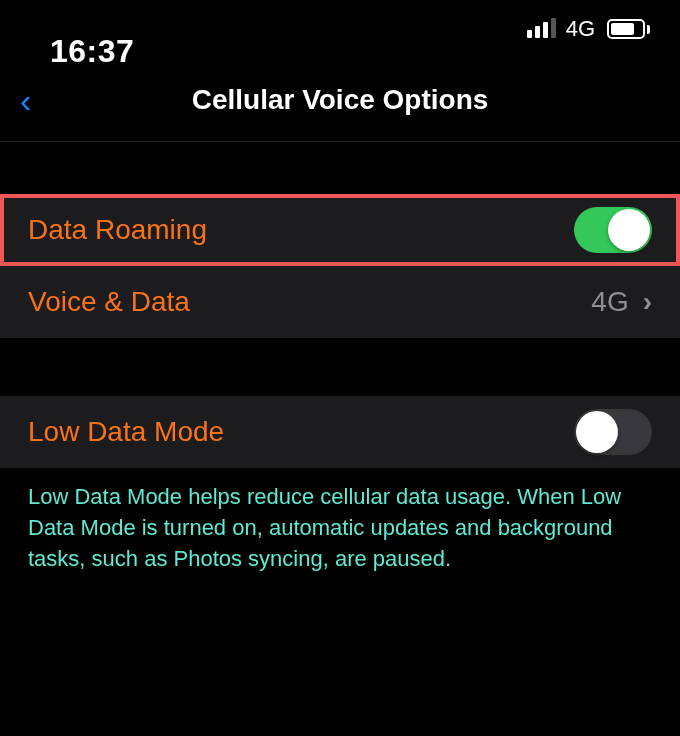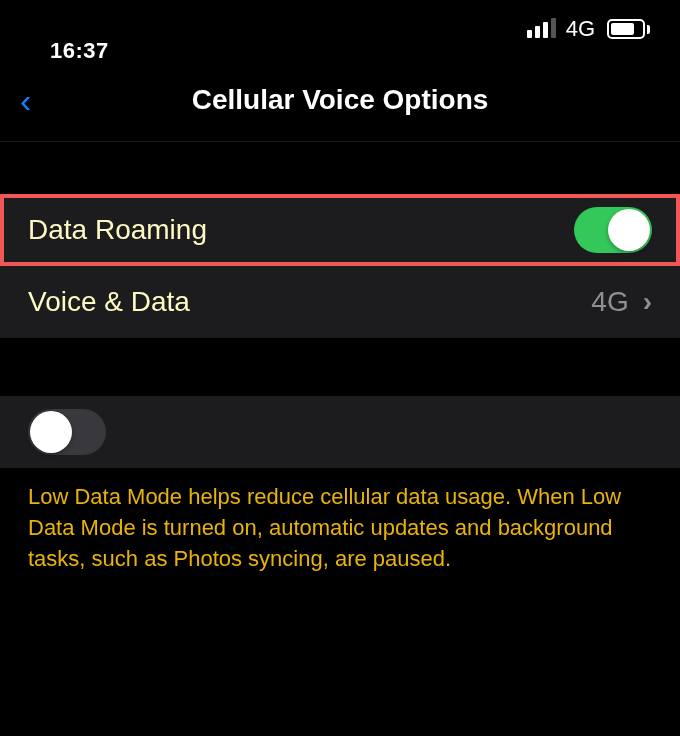--- a/index.html
+++ b/index.html
@@ -17,21 +17,21 @@
       overflow: hidden;
     }
     .status-bar {
       display: flex;
       justify-content: space-between;
       align-items: center;
       height: 58px;
       padding: 0 30px 0 50px;
     }
     .status-time {
-      font-size: 22px;
+      font-size: 32px;
       font-weight: 600;
       letter-spacing: 0.5px;
       margin-top: 44px;
     }
     .status-right {
       display: flex;
       align-items: center;
       gap: 8px;
     }
     .signal-bars {
@@ -135,21 +135,21 @@
     }
     .settings-row.highlighted {
       outline: 4px solid #f25757;
       outline-offset: -4px;
       position: relative;
       z-index: 1;
     }
     .row-label {
       font-size: 28px;
       font-weight: 400;
-      color: #fef9c3;
+      color: #f97316;
     }
     .row-right {
       display: flex;
       align-items: center;
       gap: 14px;
     }
     .row-value {
       font-size: 28px;
       color: #8e8e93;
     }
@@ -183,21 +183,21 @@
     .toggle.off {
       background: #39393d;
     }
     .toggle.off .toggle-knob {
       left: 2px;
     }
     .footer-text {
       padding: 14px 28px;
       font-size: 22px;
       line-height: 1.4;
-      color: #eab308;
+      color: #5eead4;
     }
   </style>
 </head>
 <body>
 
 <div class="status-bar">
   <div class="status-time">16:37</div>
   <div class="status-right">
     <div class="signal-bars">
       <span></span>
@@ -237,19 +237,20 @@
       <div class="row-value">4G</div>
       <div class="disclosure">›</div>
     </div>
   </div>
 </div>
 
 <div class="section-gap-small"></div>
 
 <div class="settings-group">
   <div class="settings-row">
+    <div class="row-label">Low Data Mode</div>
     <div class="toggle off">
       <div class="toggle-knob"></div>
     </div>
   </div>
 </div>
 
 <div class="footer-text">Low Data Mode helps reduce cellular data usage. When Low Data Mode is turned on, automatic updates and background tasks, such as Photos syncing, are paused.</div>
 
 </body></html>

